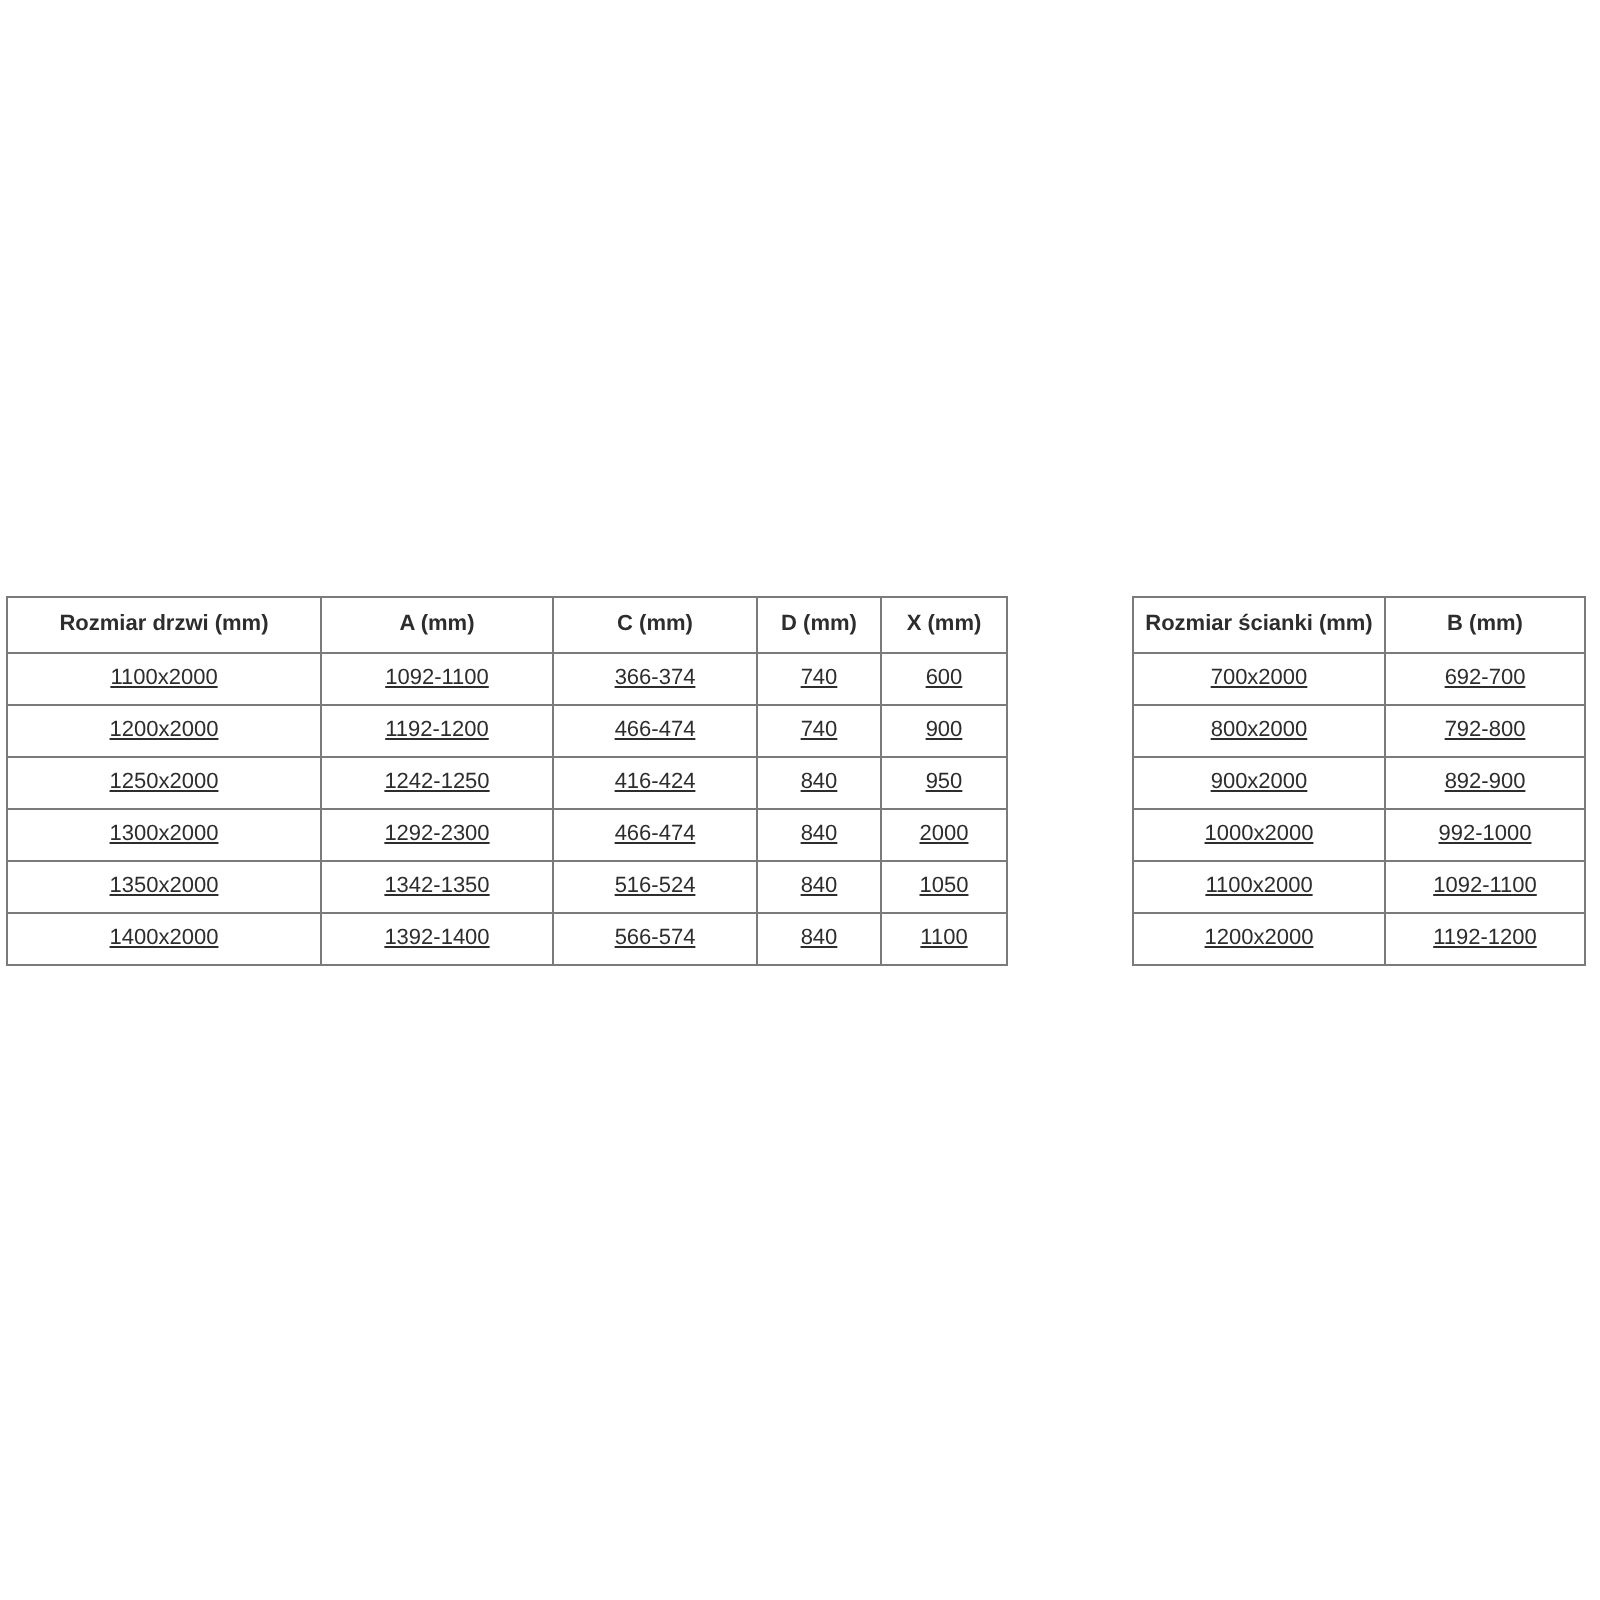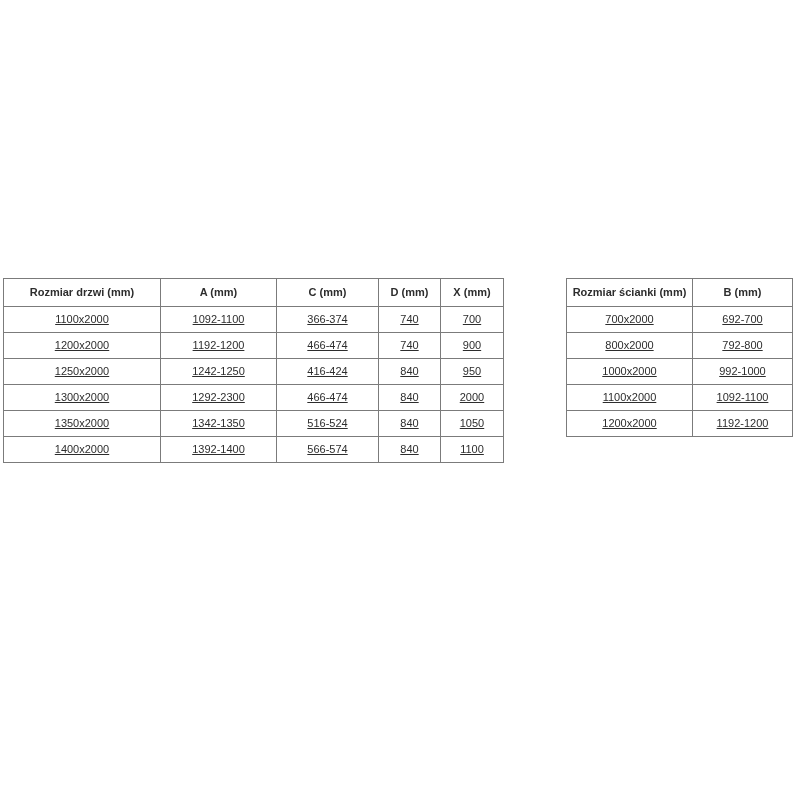--- a/index.html
+++ b/index.html
@@ -14,21 +14,21 @@
     font-family: "Liberation Sans", sans-serif;
     overflow: hidden;
   }
   .canvas {
     position: absolute;
     inset: 0;
     background: #ffffff;
   }
   .table-wrap {
     position: absolute;
-    top: 278px;
+    top: 298px;
   }
   .table-wrap.left-table  { left: 3px; }
   .table-wrap.right-table { left: 566px; }
 
   table.spec {
     border-collapse: collapse;
     table-layout: fixed;
     font-family: "Liberation Sans", sans-serif;
   }
   table.spec th,
@@ -88,21 +88,21 @@
             <th>D (mm)</th>
             <th>X (mm)</th>
           </tr>
         </thead>
       <tbody>
           <tr>
             <td>1100x2000</td>
             <td>1092-1100</td>
             <td>366-374</td>
             <td>740</td>
-            <td>700</td>
+            <td>600</td>
           </tr>
           <tr>
             <td>1200x2000</td>
             <td>1192-1200</td>
             <td>466-474</td>
             <td>740</td>
             <td>900</td>
           </tr>
           <tr>
             <td>1250x2000</td>
@@ -151,20 +151,24 @@
       <tbody>
           <tr>
             <td>700x2000</td>
             <td>692-700</td>
           </tr>
           <tr>
             <td>800x2000</td>
             <td>792-800</td>
           </tr>
           <tr>
+            <td>900x2000</td>
+            <td>892-900</td>
+          </tr>
+          <tr>
             <td>1000x2000</td>
             <td>992-1000</td>
           </tr>
           <tr>
             <td>1100x2000</td>
             <td>1092-1100</td>
           </tr>
           <tr>
             <td>1200x2000</td>
             <td>1192-1200</td>

